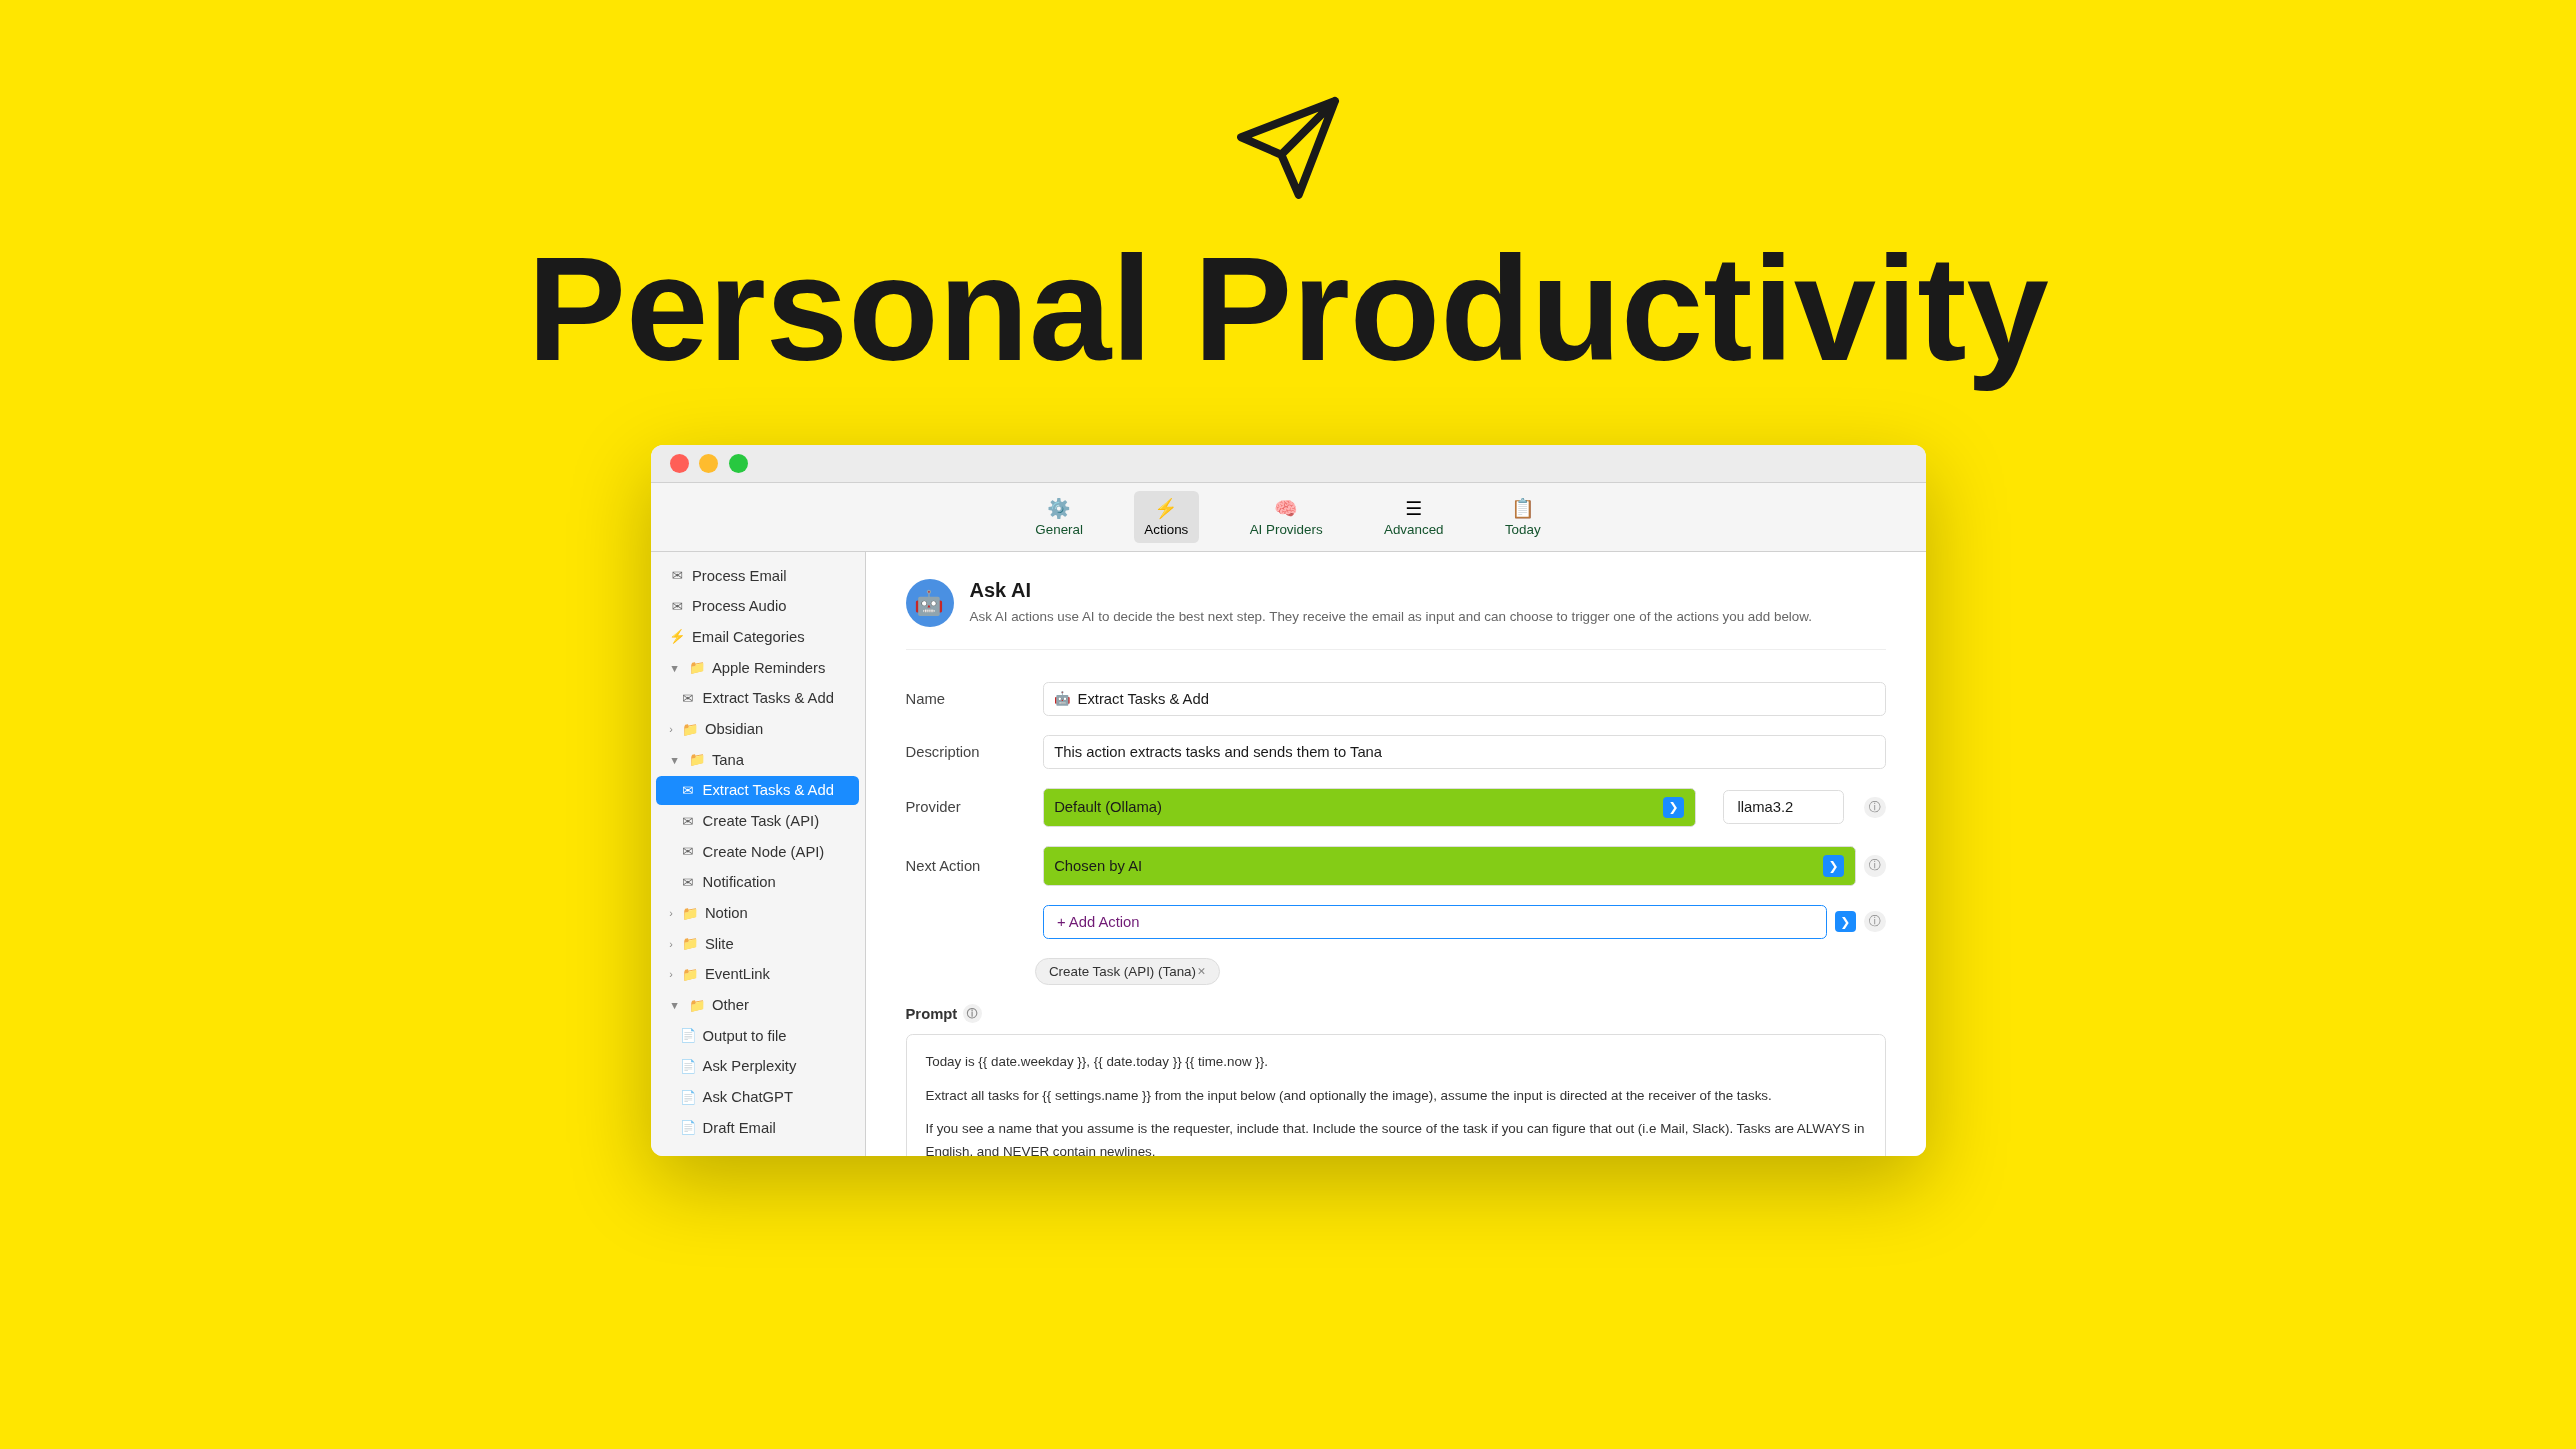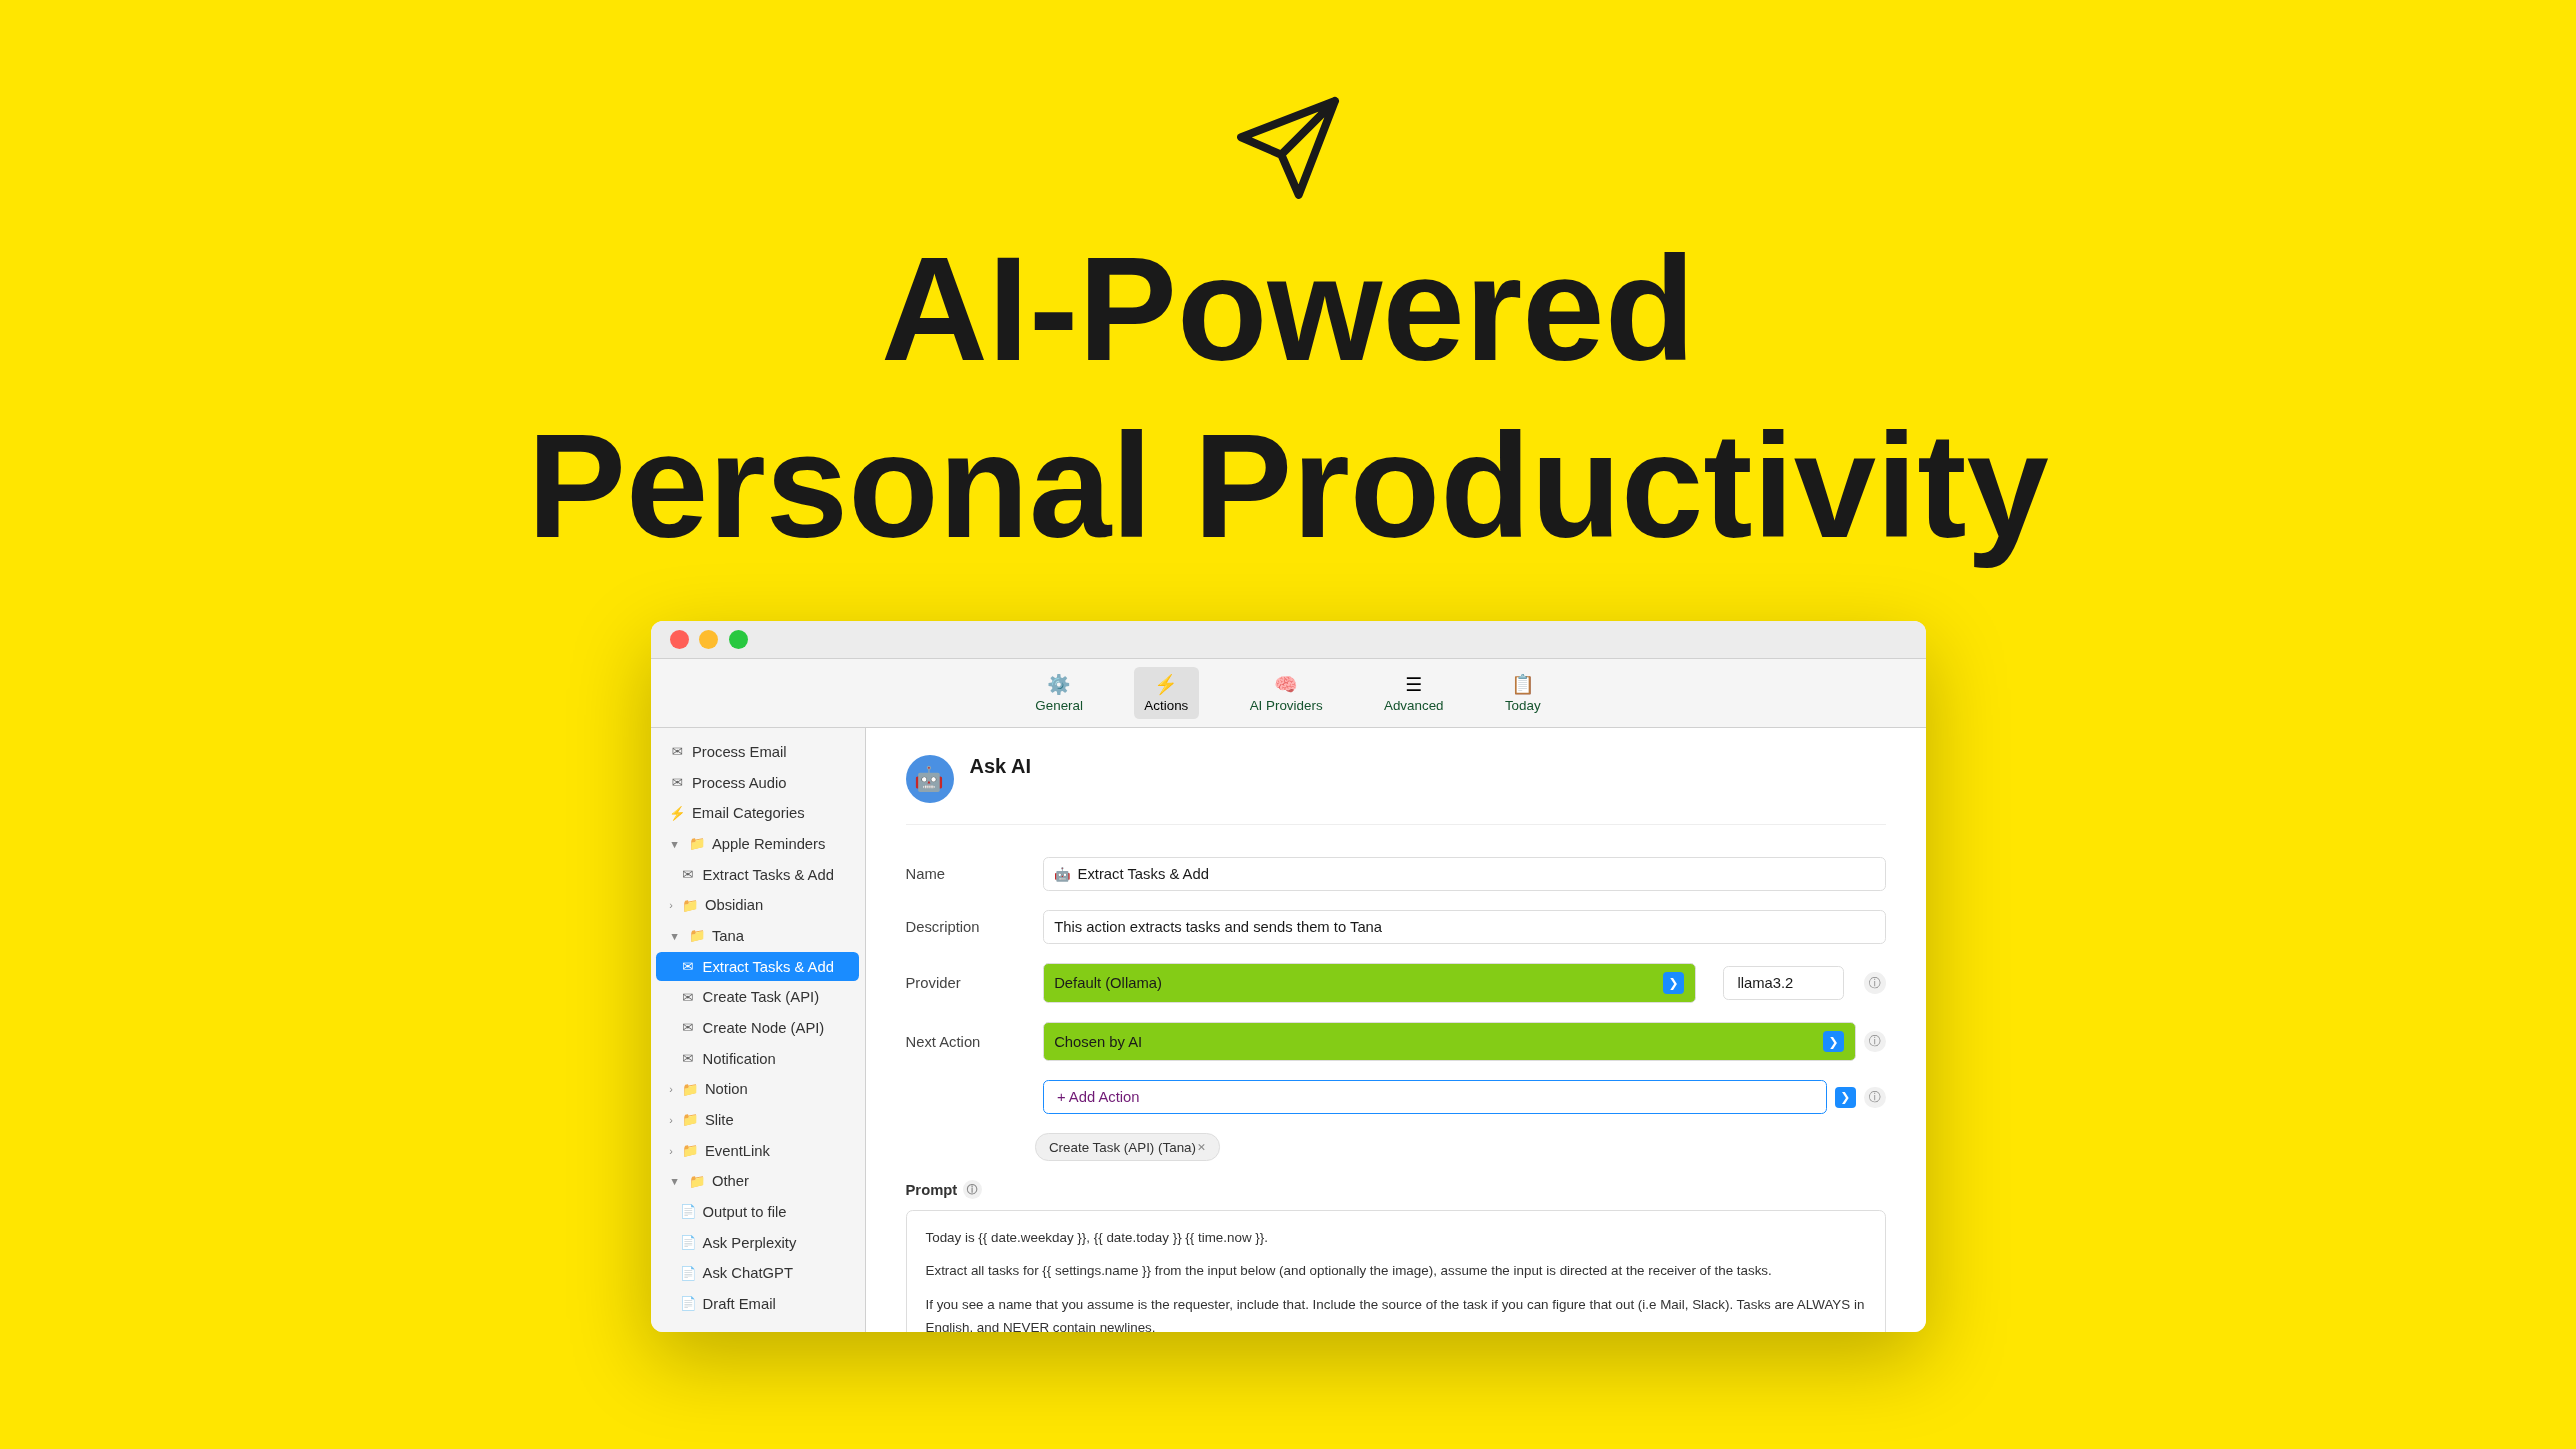--- a/index.html
+++ b/index.html
@@ -386,21 +386,20 @@
   </style>
 </head>
 <body>
 
 <div class="hero">
   <div class="hero-icon">
     <svg viewBox="0 0 100 100" fill="none" xmlns="http://www.w3.org/2000/svg">
       <path d="M85 15L45 55M85 15L58 85L45 55M85 15L15 42L45 55" stroke="#1a1a1a" stroke-width="6" stroke-linecap="round" stroke-linejoin="round"></path>
     </svg>
   </div>
-  <div class="hero-title-line1">AI-Powered</div>
   <div class="hero-title-line2">Personal Productivity</div>
 </div>
 
 <div class="app-window">
 
   <div class="window-titlebar">
     <div class="traffic-light traffic-red"></div>
     <div class="traffic-light traffic-yellow"></div>
     <div class="traffic-light traffic-green"></div>
   </div>
@@ -535,20 +534,21 @@
       </div>
 
     </div>
 
     <div class="content-area">
 
       <div class="ask-ai-header">
         <div class="ask-ai-avatar">🤖</div>
         <div class="ask-ai-info">
           <h2>Ask AI</h2>
+          <p>Ask AI actions use AI to decide the best next step. They receive the email as input and can choose to trigger one of the actions you add below.</p>
         </div>
       </div>
 
       <div class="form-row">
         <div class="form-label">Name</div>
         <div class="form-input">
           <span class="form-input-icon">🤖</span>
           <span>Extract Tasks &amp; Add</span>
         </div>
       </div>

